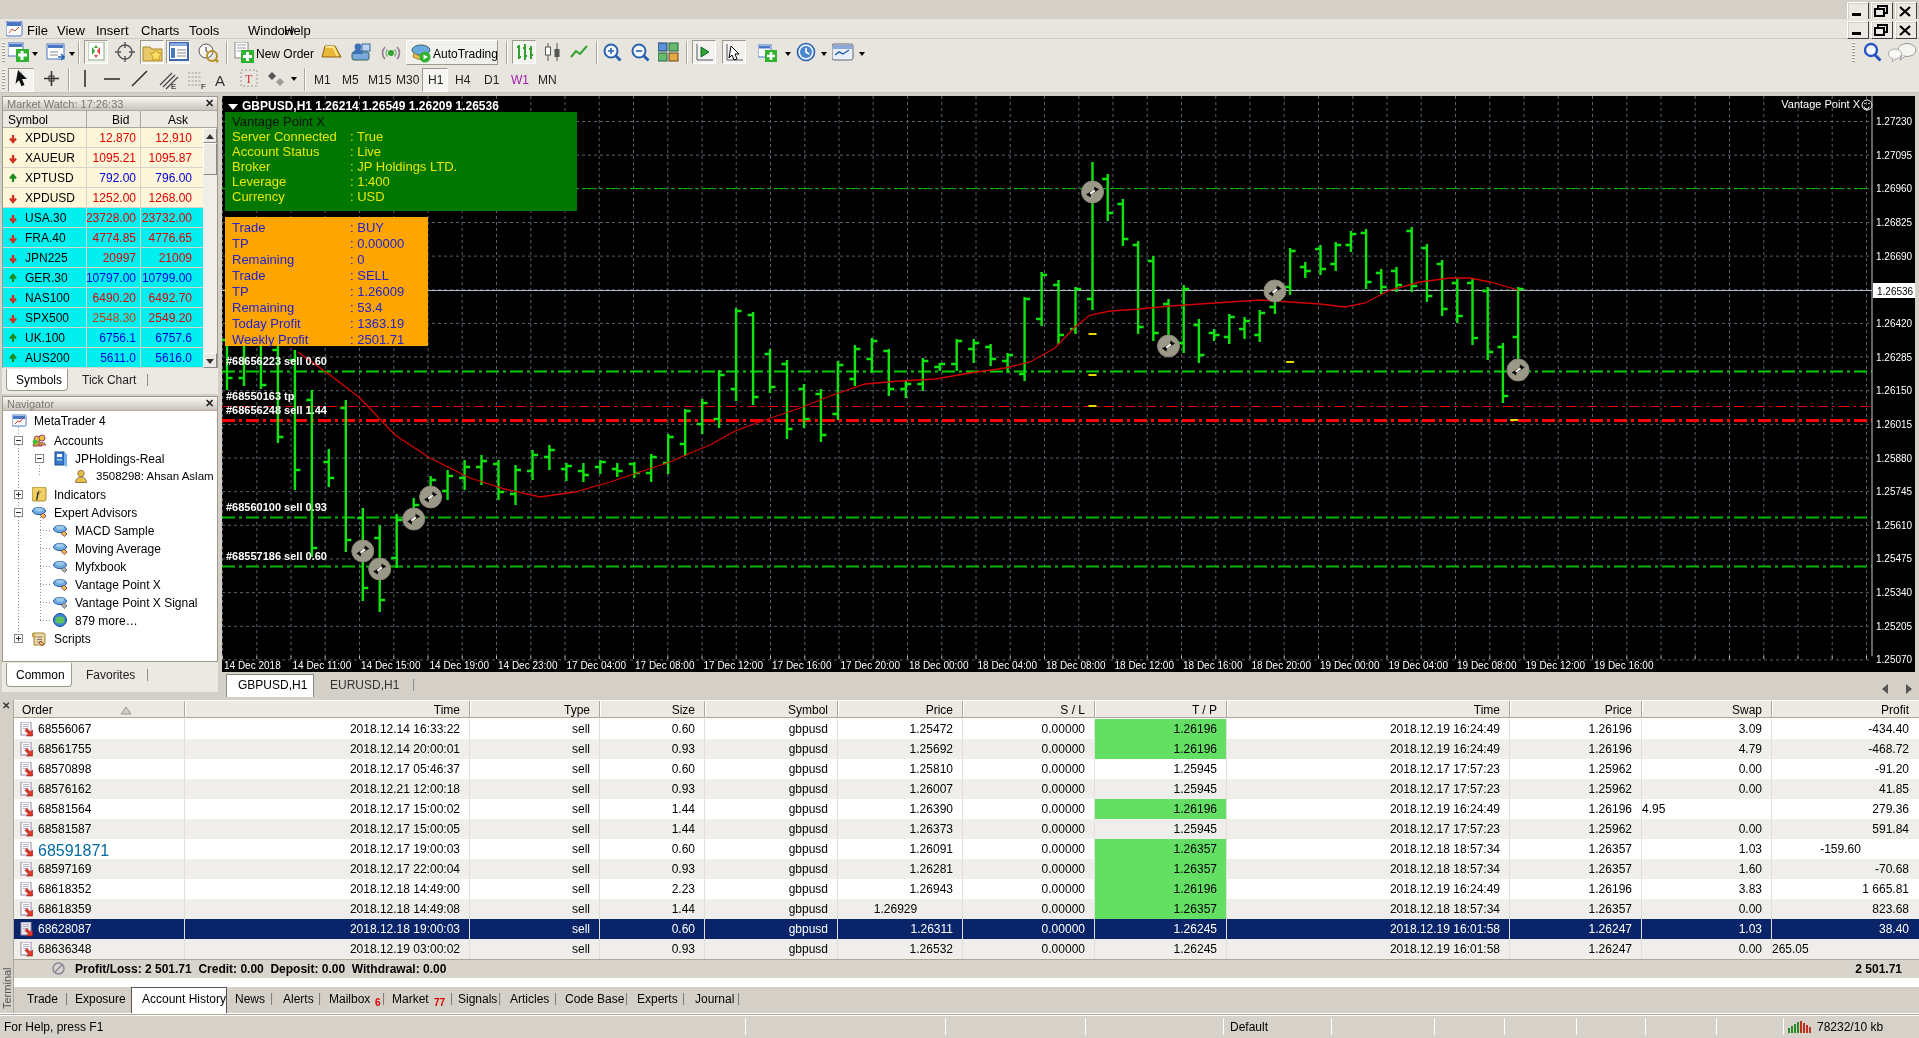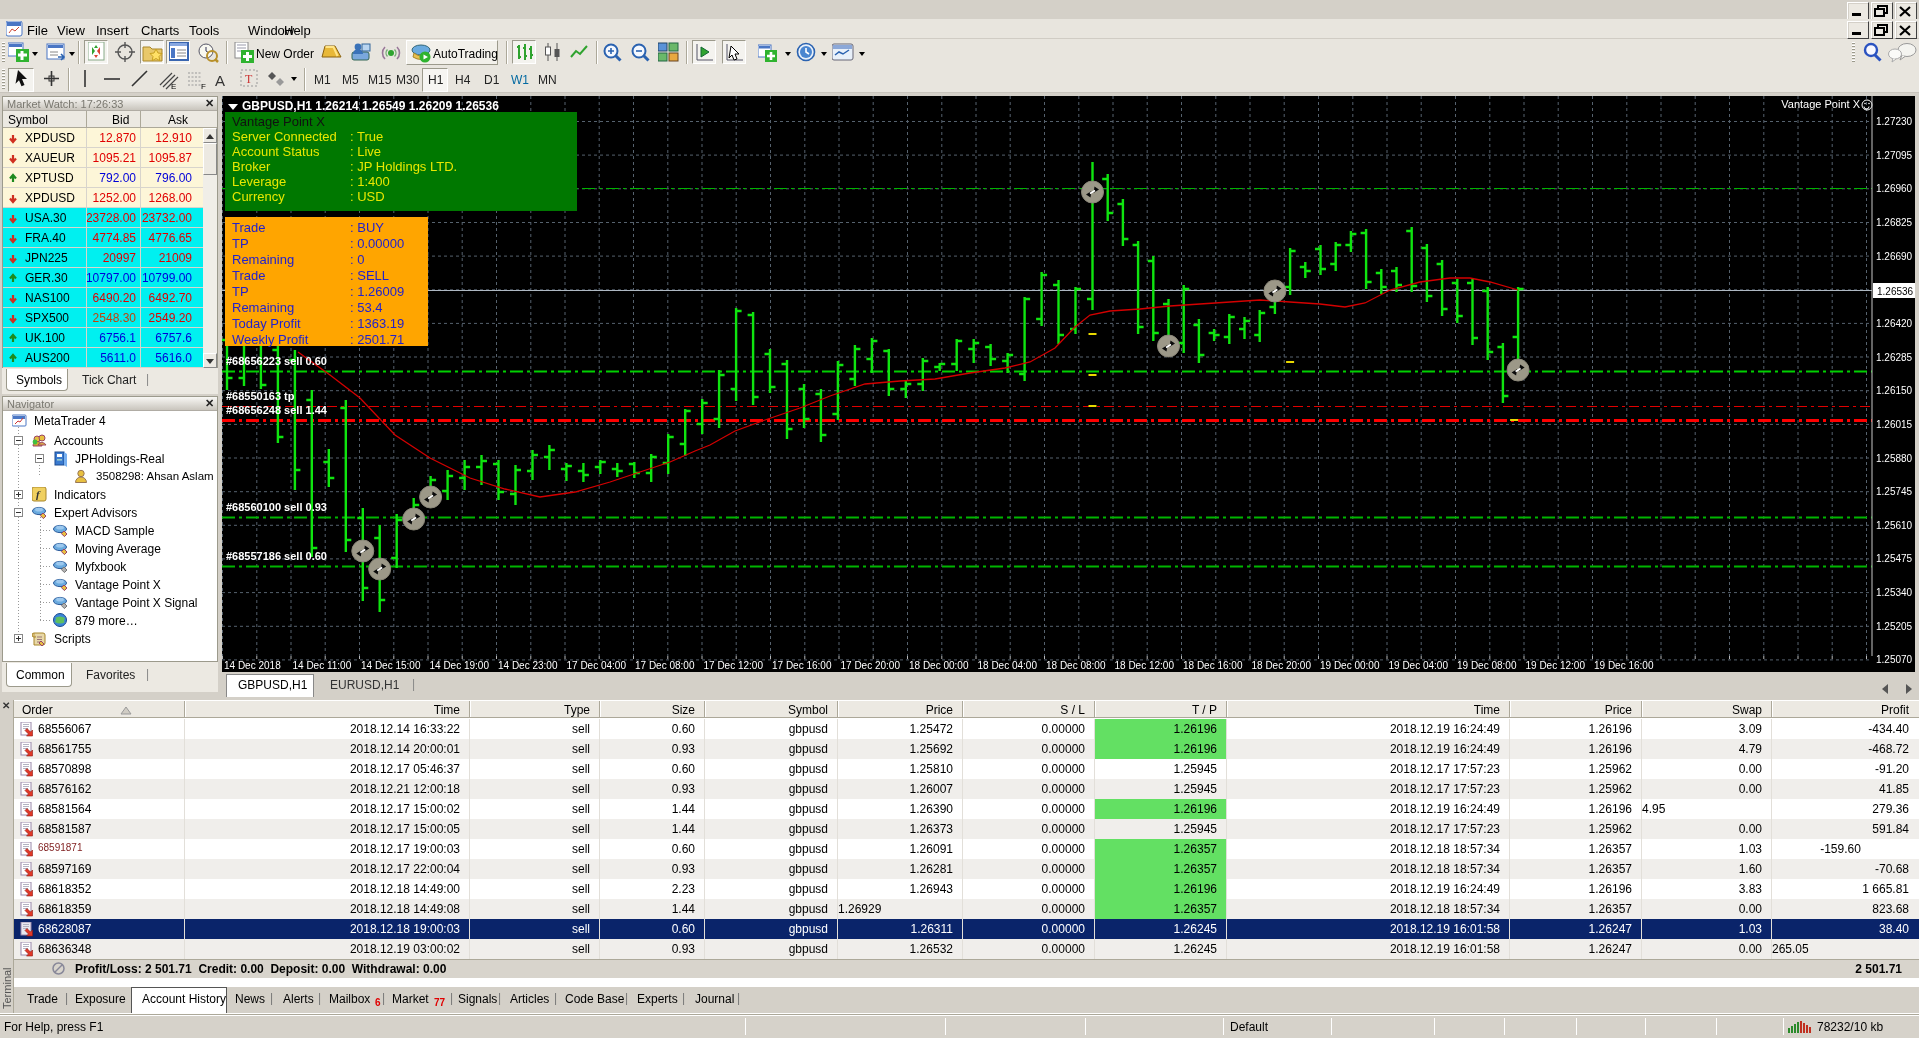--- a/index.html
+++ b/index.html
@@ -254,21 +254,21 @@
     </svg>
 <div class="sep" style="left:304px;top:68px;height:23px"></div>
 <span class="abs tb" style="left:314px;top:73px;font-size:12px;color:#222">M1</span>
 <span class="abs tb" style="left:342px;top:73px;font-size:12px;color:#222">M5</span>
 <span class="abs tb" style="left:368px;top:73px;font-size:12px;color:#222">M15</span>
 <span class="abs tb" style="left:396px;top:73px;font-size:12px;color:#222">M30</span>
 <div class="abs" style="left:422px;top:68px;width:26px;height:24px;background:#F6F5F2;border:1px solid;border-color:#9C9A8C #fff #fff #9C9A8C"></div>
 <span class="abs tb" style="left:428px;top:73px;font-size:12px;color:#222">H1</span>
 <span class="abs tb" style="left:455px;top:73px;font-size:12px;color:#222">H4</span>
 <span class="abs tb" style="left:484px;top:73px;font-size:12px;color:#222">D1</span>
-<span class="abs tb" style="left:511px;top:73px;font-size:12px;color:#0369a1">W1</span>
+<span class="abs tb" style="left:511px;top:73px;font-size:12px;color:#a21caf">W1</span>
 <span class="abs tb" style="left:538px;top:73px;font-size:12px;color:#222">MN</span>
 <div class="abs" style="left:0;top:93px;width:1919px;height:607px;background:#D4D0C8"></div>
 <div class="abs" style="left:2px;top:96px;width:216px;height:298px;background:#fff;border:1px solid #9C9A8C"></div>
 <div class="abs" style="left:3px;top:97px;width:214px;height:14px;background:linear-gradient(180deg,#F8F7F4,#C9C5BD);border-bottom:1px solid #B0ACA4"></div>
 <span class="abs" style="left:7px;top:98px;font-size:11px;color:#7A7870;font-family:Liberation Sans">Market Watch: 17:26:33</span>
 <span class="abs" style="left:205px;top:97px;font-size:11px;color:#222;font-weight:bold">✕</span>
 <div class="abs" style="left:3px;top:111px;width:214px;height:17px;background:#ECE9E2;border-bottom:1px solid #ACA899"></div>
 <span class="abs" style="left:8px;top:113px;font-size:12px;color:#000">Symbol</span>
 <span class="abs" style="left:112px;top:113px;font-size:12px;color:#000">Bid</span>
 <span class="abs" style="left:168px;top:113px;font-size:12px;color:#000">Ask</span>
@@ -983,21 +983,21 @@
     <span class="abs" style="left:1227px;top:822px;font-size:12px;color:#000;width:273px;text-align:right;display:inline-block">2018.12.17 17:57:23</span>
     <span class="abs" style="left:1510px;top:822px;font-size:12px;color:#000;width:122px;text-align:right;display:inline-block">1.25962</span>
     <span class="abs" style="left:1642px;top:822px;font-size:12px;color:#000;width:120px;text-align:right;display:inline-block">0.00</span>
     <span class="abs" style="left:1772px;top:822px;font-size:12px;color:#000;width:137px;text-align:right;display:inline-block">591.84</span>
     <div class="abs" style="left:14px;top:839px;width:1905px;height:20px;background:#fff"></div>
     <svg class="abs" style="left:20px;top:842px" width="14" height="15">
       <rect x="1" y="0" width="10" height="13" fill="#fff" stroke="#98A"></rect>
       <path d="M3 2.5 h6 M3 4.5 h6 M3 6.5 h5" stroke="#AAB" stroke-width="0.9"></path>
       <path d="M12.5 8 v6 h-6 l2 -2 -3.5 -3.5 2 -2 3.5 3.5 z" fill="#E03828" stroke="#901810" stroke-width="0.6"></path>
     </svg>
-    <span class="abs" style="left:38px;top:842px;font-size:10px;color:#7f1d1d">68591871</span>
+    <span class="abs" style="left:38px;top:842px;font-size:16px;color:#0369a1">68591871</span>
     <span class="abs" style="left:185px;top:842px;font-size:12px;color:#000;width:275px;text-align:right;display:inline-block">2018.12.17 19:00:03</span>
     <span class="abs" style="left:470px;top:842px;font-size:12px;color:#000;width:120px;text-align:right;display:inline-block">sell</span>
     <span class="abs" style="left:600px;top:842px;font-size:12px;color:#000;width:95px;text-align:right;display:inline-block">0.60</span>
     <span class="abs" style="left:705px;top:842px;font-size:12px;color:#000;width:123px;text-align:right;display:inline-block">gbpusd</span>
     <span class="abs" style="left:838px;top:842px;font-size:12px;color:#000;width:115px;text-align:right;display:inline-block">1.26091</span>
     <span class="abs" style="left:963px;top:842px;font-size:12px;color:#000;width:122px;text-align:right;display:inline-block">0.00000</span>
     <div class="abs" style="left:1095px;top:839px;width:131px;height:20px;background:#63E063"></div>
     <span class="abs" style="left:1095px;top:842px;font-size:12px;color:#000;width:122px;text-align:right;display:inline-block">1.26357</span>
     <span class="abs" style="left:1227px;top:842px;font-size:12px;color:#000;width:273px;text-align:right;display:inline-block">2018.12.18 18:57:34</span>
     <span class="abs" style="left:1510px;top:842px;font-size:12px;color:#000;width:122px;text-align:right;display:inline-block">1.26357</span>
@@ -1045,21 +1045,21 @@
     <svg class="abs" style="left:20px;top:902px" width="14" height="15">
       <rect x="1" y="0" width="10" height="13" fill="#fff" stroke="#98A"></rect>
       <path d="M3 2.5 h6 M3 4.5 h6 M3 6.5 h5" stroke="#AAB" stroke-width="0.9"></path>
       <path d="M12.5 8 v6 h-6 l2 -2 -3.5 -3.5 2 -2 3.5 3.5 z" fill="#E03828" stroke="#901810" stroke-width="0.6"></path>
     </svg>
     <span class="abs" style="left:38px;top:902px;font-size:12px;color:#000">68618359</span>
     <span class="abs" style="left:185px;top:902px;font-size:12px;color:#000;width:275px;text-align:right;display:inline-block">2018.12.18 14:49:08</span>
     <span class="abs" style="left:470px;top:902px;font-size:12px;color:#000;width:120px;text-align:right;display:inline-block">sell</span>
     <span class="abs" style="left:600px;top:902px;font-size:12px;color:#000;width:95px;text-align:right;display:inline-block">1.44</span>
     <span class="abs" style="left:705px;top:902px;font-size:12px;color:#000;width:123px;text-align:right;display:inline-block">gbpusd</span>
-    <span class="abs" style="left:838px;top:902px;font-size:12px;color:#000;width:115px;text-align:left;display:inline-block">1.26929</span>
+    <span class="abs" style="left:838px;top:902px;font-size:12px;color:#000;width:115px;text-align:center;display:inline-block">1.26929</span>
     <span class="abs" style="left:963px;top:902px;font-size:12px;color:#000;width:122px;text-align:right;display:inline-block">0.00000</span>
     <div class="abs" style="left:1095px;top:899px;width:131px;height:20px;background:#63E063"></div>
     <span class="abs" style="left:1095px;top:902px;font-size:12px;color:#000;width:122px;text-align:right;display:inline-block">1.26357</span>
     <span class="abs" style="left:1227px;top:902px;font-size:12px;color:#000;width:273px;text-align:right;display:inline-block">2018.12.18 18:57:34</span>
     <span class="abs" style="left:1510px;top:902px;font-size:12px;color:#000;width:122px;text-align:right;display:inline-block">1.26357</span>
     <span class="abs" style="left:1642px;top:902px;font-size:12px;color:#000;width:120px;text-align:right;display:inline-block">0.00</span>
     <span class="abs" style="left:1772px;top:902px;font-size:12px;color:#000;width:137px;text-align:right;display:inline-block">823.68</span>
     <div class="abs" style="left:14px;top:919px;width:1905px;height:20px;background:#0A246A"></div>
     <svg class="abs" style="left:20px;top:922px" width="14" height="15">
       <rect x="1" y="0" width="10" height="13" fill="#E8E8F0" stroke="#98A"></rect>

